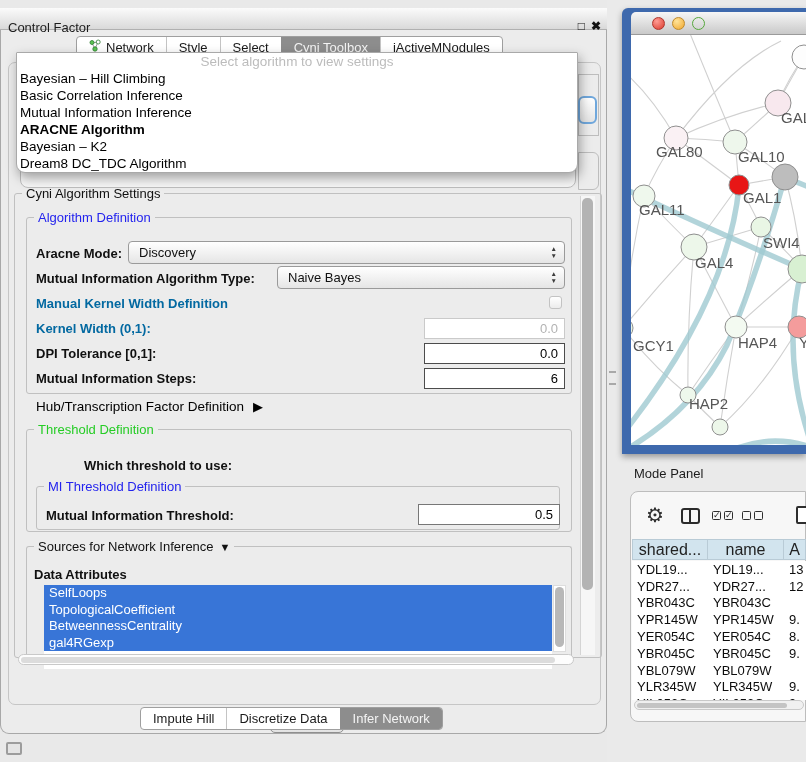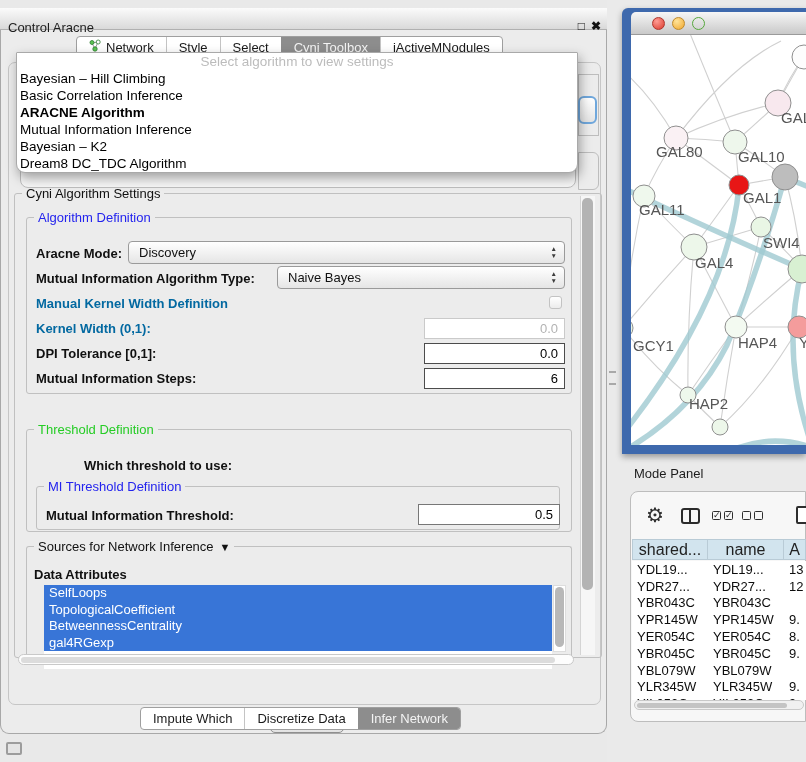--- a/index.html
+++ b/index.html
@@ -103,21 +103,21 @@
 </style>
 </head>
 <body>
 
 <div id="screen">
 
   <div class="right-bg"></div>
 
   <div class="cp-frame"></div>
   <div class="cp-titlebar">
-    <span class="cp-title">Control Aracne</span>
+    <span class="cp-title">Control Factor</span>
     <span class="win-btn win-min">□</span>
     <span class="win-btn win-close">✖</span>
   </div>
 
   <div id="top-tabs" class="tabgroup">
       <div class="tab">
         <span><svg width="12" height="13" viewBox="0 0 12 13">
             <line x1="3" y1="4" x2="9" y2="3" stroke="#999" stroke-width="1"></line>
             <line x1="3" y1="4" x2="6" y2="10" stroke="#999" stroke-width="1"></line>
             <line x1="9" y1="3" x2="6" y2="10" stroke="#999" stroke-width="1"></line>
@@ -146,22 +146,22 @@
   <div class="frag" style="left:578px;top:74px;width:21px;height:62px;"></div>
   <div class="frag-combo"></div>
   <div class="frag" style="left:578px;top:152px;width:21px;height:38px;border-radius:0 6px 6px 0;"></div>
   <div class="frag" style="left:20px;top:158px;width:556px;height:30px;border-radius:8px;background:#f6f6f6;z-index:5;"></div>
 
   <div class="dd-popup">
     <div class="dd-prompt">Select algorithm to view settings</div>
     <div id="dd-items">
         <div class="dd-item">Bayesian – Hill Climbing</div>
         <div class="dd-item">Basic Correlation Inference</div>
+        <div class="dd-item">Mutual Information Inference</div>
         <div class="dd-item bold">ARACNE Algorithm</div>
-        <div class="dd-item">Mutual Information Inference</div>
         <div class="dd-item">Bayesian – K2</div>
         <div class="dd-item">Dream8 DC_TDC Algorithm</div>
       </div>
   </div>
 
   <div class="groupbox" style="left:14px;top:193px;width:588px;height:465px;"></div>
   <div class="gtitle" style="left:22px;top:186px;color:#111;">Cyni Algorithm Settings</div>
 
   <div class="vtrack" style="left:580px;top:196px;width:15px;height:459px;"></div>
   <div class="vthumb" style="left:582px;top:198px;width:11px;height:392px;"></div>
@@ -192,20 +192,24 @@
 
   <div class="lbl dis" style="left:36px;top:321px;">Kernel Width (0,1):</div>
   <div class="field dis" style="left:424px;top:318px;width:141px;">0.0</div>
 
   <div class="lbl" style="left:36px;top:346px;">DPI Tolerance [0,1]:</div>
   <div class="field" style="left:424px;top:343px;width:141px;">0.0</div>
 
   <div class="lbl" style="left:36px;top:371px;">Mutual Information Steps:</div>
   <div class="field" style="left:424px;top:368px;width:141px;">6</div>
 
+  <div class="hub-row">
+    <span>Hub/Transcription Factor Definition</span>
+    <span class="tri">▶</span>
+  </div>
 
   <div class="groupbox" style="left:26px;top:429px;width:546px;height:103px;"></div>
   <div class="gtitle green" style="left:34px;top:422px;">Threshold Definition</div>
 
   <div class="lbl" style="left:84px;top:458px;">Which threshold to use:</div>
 
   <div class="groupbox" style="left:36px;top:486px;width:524px;height:44px;"></div>
   <div class="gtitle blue" style="left:44px;top:479px;">MI Threshold Definition</div>
   <div class="lbl" style="left:46px;top:508px;">Mutual Information Threshold:</div>
   <div class="field" style="left:418px;top:504px;width:142px;border-color:#777;">0.5</div>
@@ -226,21 +230,21 @@
   <div class="vthumb" style="left:555px;top:587px;width:9px;height:60px;background:#b8b8b8;"></div>
 
   <div class="hscroll" style="left:18px;top:654px;width:556px;height:11px;">
     <div class="hthumb" style="left:2px;top:2px;width:534px;height:6px;"></div>
   </div>
 
   <div class="btn" style="left:270px;top:674px;width:74px;height:22px;margin-top:37px;">Apply</div>
 
   <div id="bottom-tabs" class="tabgroup">
       <div class="tab">
-        <span>Impute Which</span>
+        <span>Impute Hill</span>
       </div>
       <div class="tab">
         <span>Discretize Data</span>
       </div>
       <div class="tab sel">
         <span>Infer Network</span>
       </div>
     </div>
 
   <div class="bl-grip"></div>

